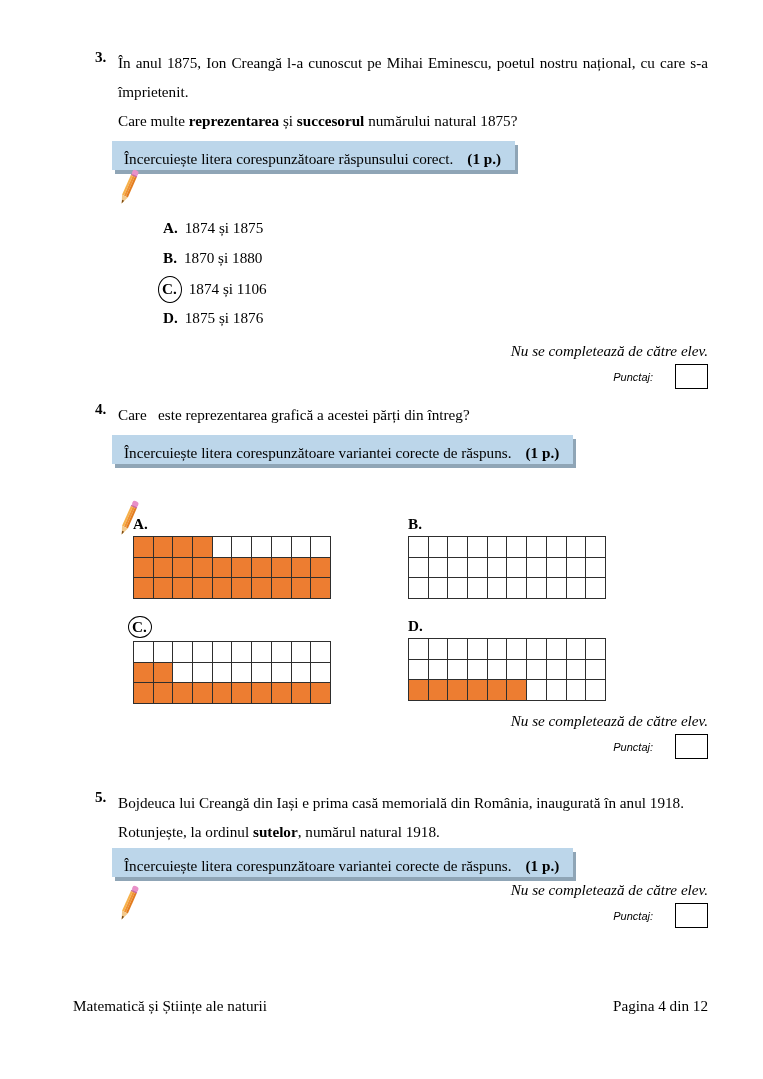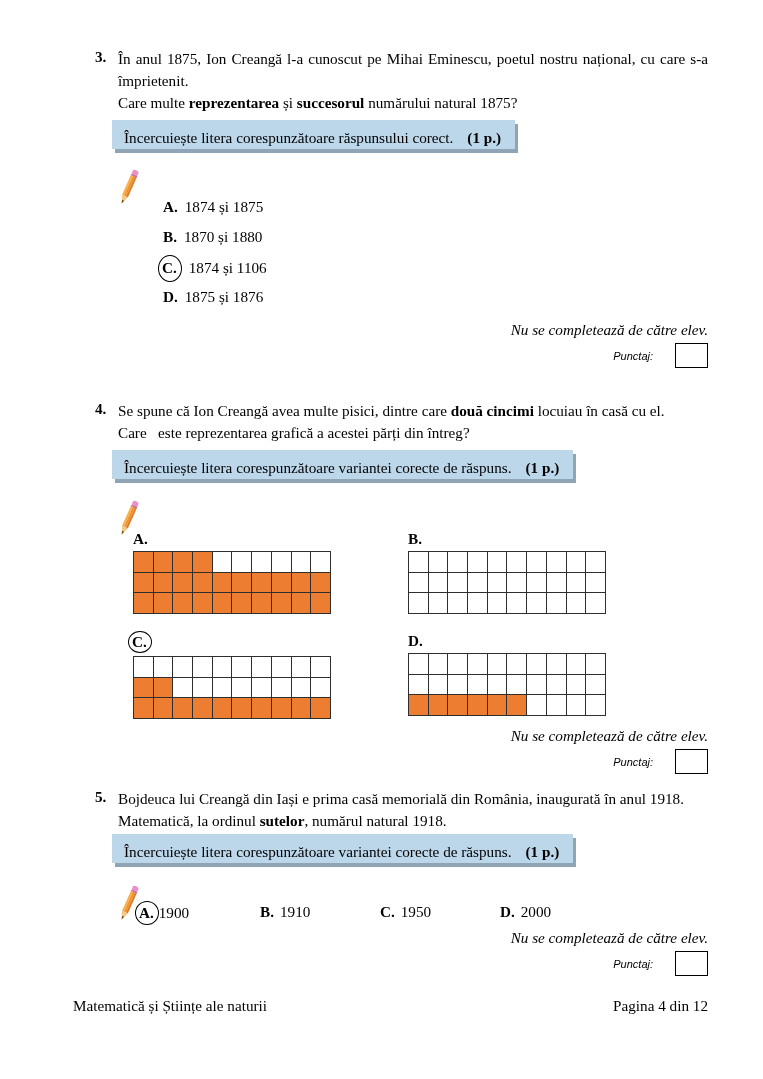--- a/index.html
+++ b/index.html
@@ -5,21 +5,21 @@
   html,body{margin:0;padding:0;background:#ffffff;}
   .page{
     position:relative;width:763px;height:1079px;background:#fff;
     font-family:"Liberation Serif", serif;font-size:15.2px;color:#000;
     overflow:hidden;
   }
   .qblock{position:absolute;left:95px;right:55px;}
   .qrow{display:flex;}
   .qnum{width:23px;flex:none;font-weight:bold;}
   .qtext{flex:1;}
-  .qtext p{margin:0;text-align:justify;line-height:22px;}
+  .qtext p{margin:0;text-align:justify;line-height:29px;}
   .qtext p.noj{text-align:left;}
 
   .instruction{
     display:inline-block;margin:6px 0 0 17px;padding:7px 14px 1px 12px;
     background:#BCD6EA;box-shadow:3px 4px 0 #8FA5B6;white-space:nowrap;
     line-height:21px;
   }
   .instruction b{margin-left:14px;}
 
   .pencil{position:absolute;left:23px;}
@@ -108,21 +108,20 @@
     <div class="score-row">
       <span class="score-label">Punctaj:</span>
       <span class="score-box"></span>
     </div>
   </div>
 
   <div class="qblock" style="top:400px;">
     <div class="qrow">
       <div class="qnum">4.</div>
       <div class="qtext">
-        <p><span>Se spune că Ion Creangă avea multe pisici, dintre care </span><b>două cincimi</b><span> locuiau în casă cu el.</span></p>
         <p class="noj">Care&nbsp;&nbsp; este reprezentarea grafică a acestei părți din întreg?</p>
       </div>
     </div>
 
     <div class="instruction"><span>Încercuiește litera corespunzătoare variantei corecte de răspuns.</span><b>(1 p.)</b></div>
 
     <span class="pencil" style="top:99px;">
       <svg viewBox="0 0 24 42" width="22" height="38">
         <g transform="rotate(24 12 21)">
           <rect x="8.5" y="1" width="7" height="6" rx="2.5" fill="#E890C8"></rect>
@@ -292,46 +291,40 @@
       <span class="score-label">Punctaj:</span>
       <span class="score-box"></span>
     </div>
   </div>
 
   <div class="qblock" style="top:788px;">
     <div class="qrow">
       <div class="qnum">5.</div>
       <div class="qtext">
         <p>Bojdeuca lui Creangă din Iași e prima casă memorială din România, inaugurată în anul 1918.</p>
-        <p class="noj"><span>Matematică, la ordinul </span><b>sutelor</b><span>, numărul natural 1918.</span></p>
+        <p class="noj"><span>Rotunjește, la ordinul </span><b>sutelor</b><span>, numărul natural 1918.</span></p>
       </div>
     </div>
 
     <div class="instruction" style="margin-top:2px;"><span>Încercuiește litera corespunzătoare variantei corecte de răspuns.</span><b>(1 p.)</b></div>
 
     <span class="pencil" style="top:96px;">
       <svg viewBox="0 0 24 42" width="22" height="38">
         <g transform="rotate(24 12 21)">
           <rect x="8.5" y="1" width="7" height="6" rx="2.5" fill="#E890C8"></rect>
           <rect x="8.5" y="6.5" width="7" height="1.8" fill="#C9699F"></rect>
           <rect x="8.5" y="8" width="2.3" height="24" fill="#F6B14A"></rect>
           <rect x="10.8" y="8" width="2.4" height="24" fill="#EF9232"></rect>
           <rect x="13.2" y="8" width="2.3" height="24" fill="#E27C1F"></rect>
           <polygon points="8.5,32 15.5,32 12,41" fill="#F2C98C"></polygon>
           <polygon points="10.8,37 13.2,37 12,41" fill="#7A4A12"></polygon>
         </g>
       </svg>
     </span>
 
-    <div class="optrow" style="margin-top:38px;">
-      <span class="opt"><span class="letter circled">A.</span><span>1900</span></span>
-      <span class="opt"><span class="letter">B.</span><span>1910</span></span>
-      <span class="opt"><span class="letter">C.</span><span>1950</span></span>
-      <span class="opt"><span class="letter">D.</span><span>2000</span></span>
-    </div>
 
     <p class="note-row" style="margin-top:4px;">Nu se completează de către elev.</p>
     <div class="score-row">
       <span class="score-label">Punctaj:</span>
       <span class="score-box"></span>
     </div>
   </div>
 
   <div class="footer">
     <div>

